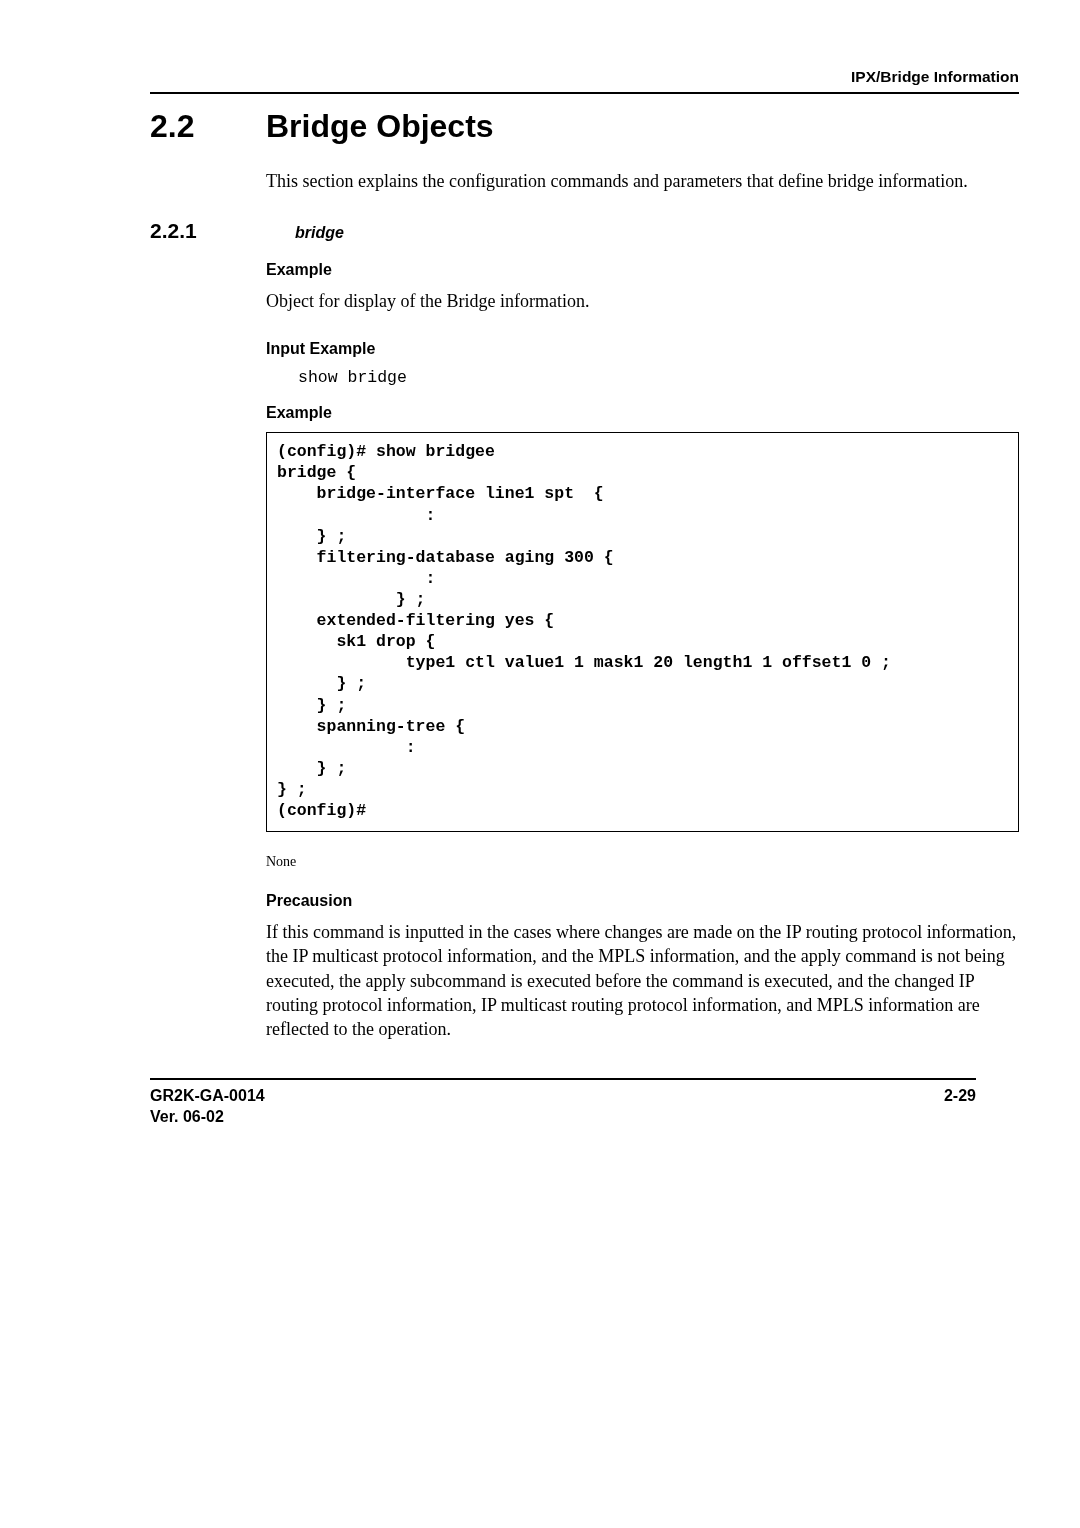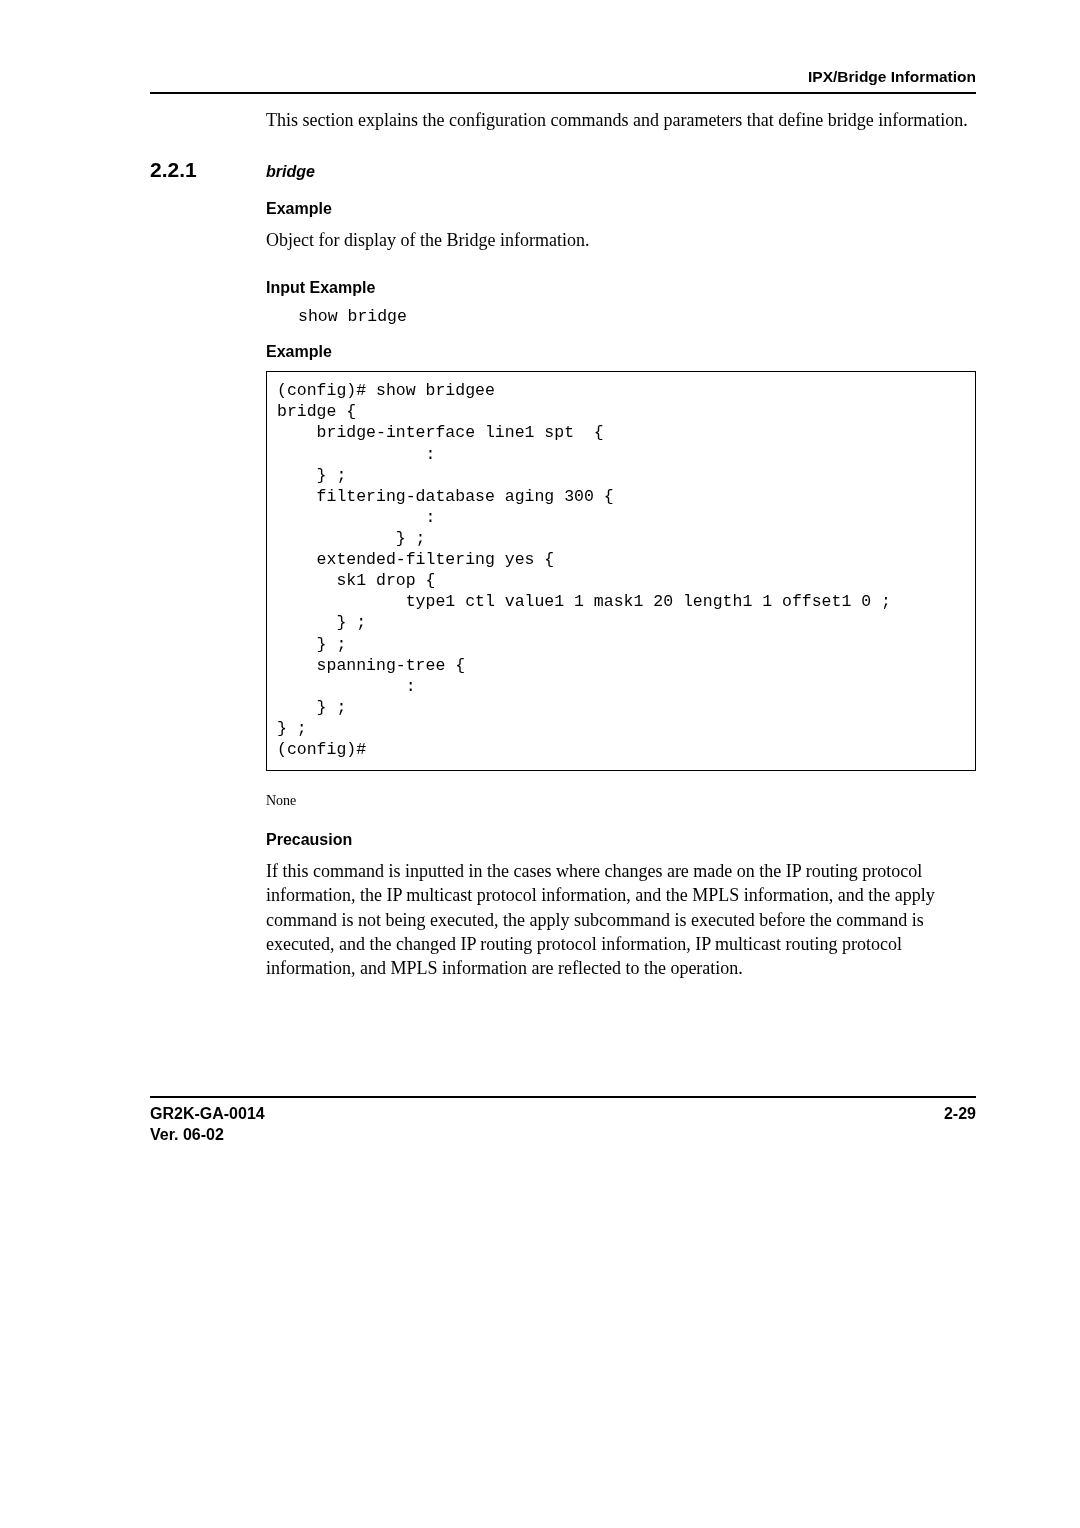--- a/index.html
+++ b/index.html
@@ -8,21 +8,21 @@
     padding: 0;
     background: #ffffff;
     font-family: "Georgia", "Times New Roman", serif;
     color: #000;
   }
   .page {
     width: 1080px;
     height: 1200px;
     position: relative;
     box-sizing: border-box;
-    padding: 68px 104px 0 150px;
+    padding: 68px 61px 0 150px;
   }
   .running-head {
     font-family: Arial, Helvetica, sans-serif;
     font-weight: bold;
     font-size: 15.5px;
     text-align: right;
     margin-bottom: 6px;
   }
   .rule-top {
     border-top: 2px solid #000;
@@ -52,20 +52,21 @@
   .para {
     font-family: Georgia, "Times New Roman", serif;
     font-size: 18px;
     line-height: 1.35;
     margin-bottom: 26px;
   }
   .h2-row {
     display: flex;
     align-items: baseline;
     margin-bottom: 18px;
+    gap: 29px;
   }
   .h2-num {
     font-family: Arial, Helvetica, sans-serif;
     font-weight: bold;
     font-size: 21px;
     width: 116px;
     flex: 0 0 116px;
   }
   .h2-title {
     font-family: Arial, Helvetica, sans-serif;
@@ -94,31 +95,32 @@
   }
   .code-box {
     border: 1px solid #000;
     padding: 8px 10px 10px 10px;
     margin-bottom: 22px;
     margin-top: 2px;
   }
   .code-box .mono {
     margin: 0;
     line-height: 1.28;
+    font-weight: bold;
   }
   .none {
     font-family: Georgia, "Times New Roman", serif;
     font-size: 14px;
     margin-bottom: 22px;
   }
   .footer {
     position: absolute;
     left: 150px;
     right: 104px;
-    bottom: 54px;
+    bottom: 72px;
   }
   .footer-rule {
     border-top: 2px solid #000;
     height: 0;
     margin-bottom: 6px;
   }
   .footer-row {
     display: flex;
     justify-content: space-between;
     font-family: Arial, Helvetica, sans-serif;
@@ -130,20 +132,24 @@
   .footer-right { text-align: right; }
 </style>
 </head>
 <body>
 
 <div class="page">
 
   <div class="running-head">IPX/Bridge Information</div>
   <div class="rule-top"></div>
 
+  <div class="h1-row">
+    <div class="h1-num">2.2</div>
+    <div class="h1-title">Bridge Objects</div>
+  </div>
 
   <div class="body-indent">
     <div class="para">This section explains the configuration commands and parameters that define bridge information.</div>
   </div>
 
   <div class="h2-row">
     <div class="h2-num">2.2.1</div>
     <div class="h2-title">bridge</div>
   </div>
 

